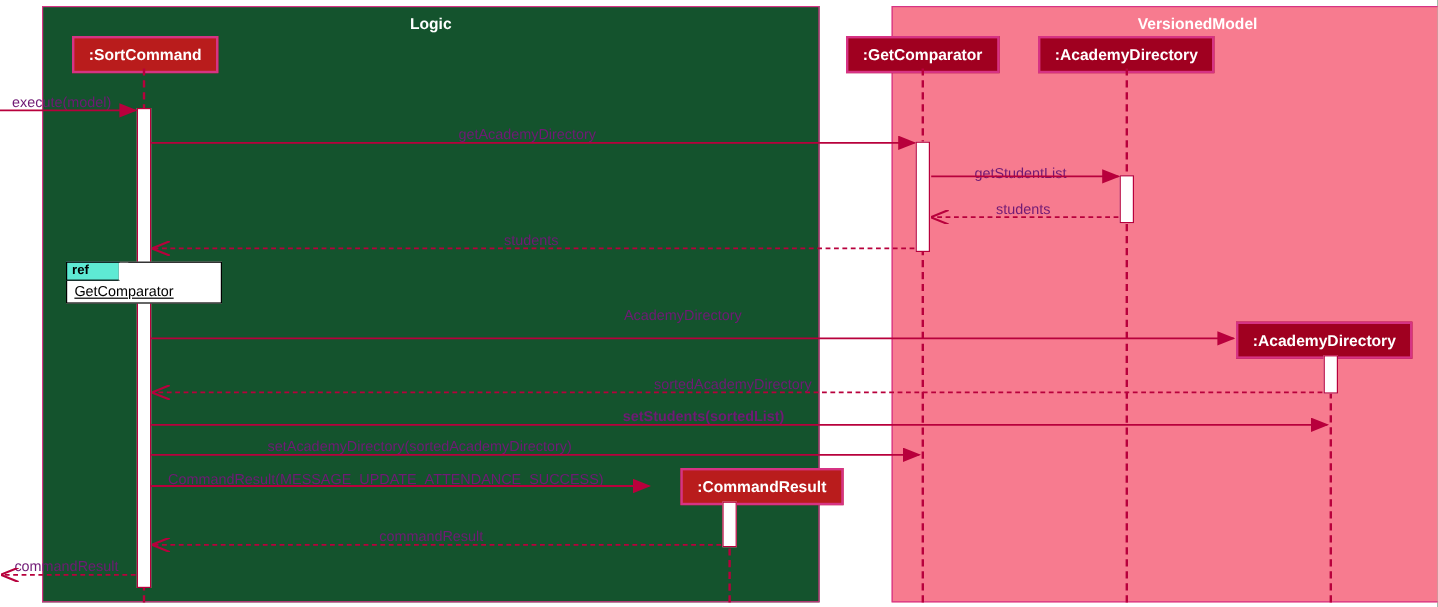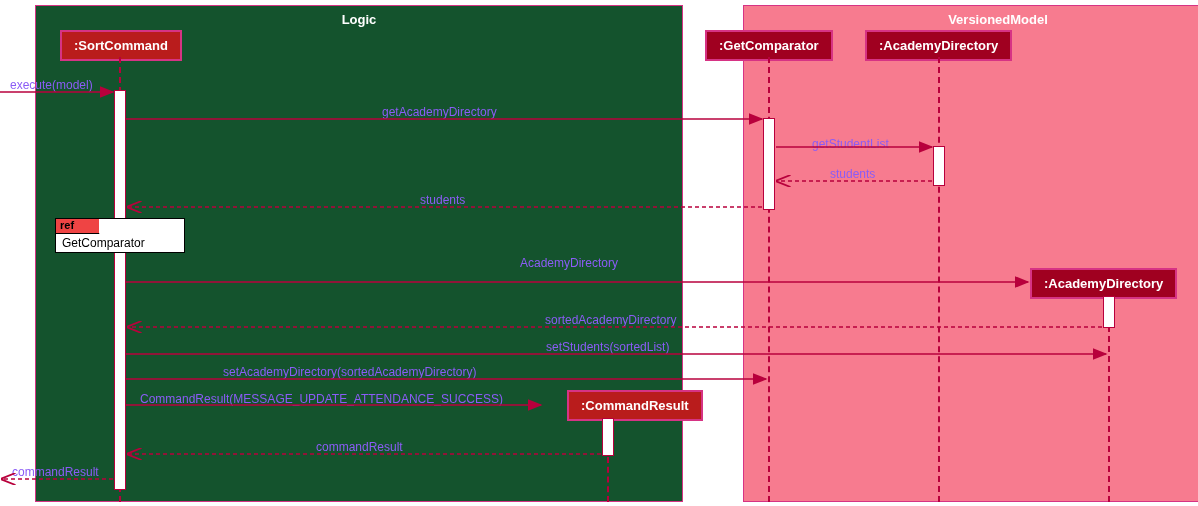--- a/index.html
+++ b/index.html
@@ -10,26 +10,26 @@
   .region-versioned { left: 707px; top: 5px; width: 510px; height: 497px; background: #f77b8f; margin-left: 36px; }
   .region-title { position: absolute; top: 6px; left: 50%; transform: translateX(-50%); font-size: 13px; font-weight: bold; color: #fff; }
   
   .participant { position: absolute; padding: 6px 12px; font-size: 13px; font-weight: bold; color: #fff; background: #a00020; border: 2px solid #d63384; text-align: center; }
   .participant.blue { background: #b91c1c; }
   
   .lifeline { position: absolute; width: 0; border-left: 2px dashed #b8003c; }
   
   .activation { position: absolute; width: 12px; background: #fff; border: 1px solid #b8003c; }
   
-  .msg-label { position: absolute; font-size: 12px; color: #8b5cf6; white-space: nowrap; }
+  .msg-label { position: absolute; font-size: 12px; color: #701a75; white-space: nowrap; }
   
   .ref-box { position: absolute; left: 55px; top: 218px; width: 130px; height: 35px; background: #fff; border: 1px solid #000; }
-  .ref-tab { position: absolute; left: -1px; top: -1px; width: 45px; height: 16px; background: #ef4444; border: 1px solid #000; font-size: 11px; font-weight: bold; padding: 0 4px; }
+  .ref-tab { position: absolute; left: -1px; top: -1px; width: 45px; height: 16px; background: #5eead4; border: 1px solid #000; font-size: 11px; font-weight: bold; padding: 0 4px; }
   .ref-tab::after { content: ""; position: absolute; right: -8px; top: 0; width: 0; height: 0; border-top: 16px solid #fff; border-right: 8px solid transparent; }
-  .ref-text { position: absolute; left: 6px; top: 17px; font-size: 12px; }
+  .ref-text { position: absolute; left: 6px; top: 17px; font-size: 12px; text-decoration: underline; }
   
   svg.arrows { position: absolute; left: 0; top: 0; width: 1198px; height: 506px; pointer-events: none; }
 </style>
 </head>
 <body>
 
 <div class="region region-logic">
   <div class="region-title">Logic</div>
 </div>
 <div class="region region-versioned">
@@ -59,21 +59,21 @@
   <div class="ref-text">GetComparator</div>
 </div>
 
 <div class="msg-label" style="left:10px; top:78px;">execute(model)</div>
 <div class="msg-label" style="left:382px; top:105px;">getAcademyDirectory</div>
 <div class="msg-label" style="left:812px; top:137px;">getStudentList</div>
 <div class="msg-label" style="left:830px; top:167px;">students</div>
 <div class="msg-label" style="left:420px; top:193px;">students</div>
 <div class="msg-label" style="left:520px; top:256px;text-align:center;">AcademyDirectory</div>
 <div class="msg-label" style="left:545px; top:313px;">sortedAcademyDirectory</div>
-<div class="msg-label" style="left:546px; top:340px;">setStudents(sortedList)</div>
+<div class="msg-label" style="left:519px; top:340px;font-weight:bold;">setStudents(sortedList)</div>
 <div class="msg-label" style="left:195px; top:365px;margin-left:28px;">setAcademyDirectory(sortedAcademyDirectory)</div>
 <div class="msg-label" style="left:140px; top:392px;">CommandResult(MESSAGE_UPDATE_ATTENDANCE_SUCCESS)</div>
 <div class="msg-label" style="left:316px; top:440px;">commandResult</div>
 <div class="msg-label" style="left:12px; top:465px;">commandResult</div>
 
 <svg class="arrows">
   <defs>
     <marker id="solid-arrow" markerWidth="10" markerHeight="8" refX="9" refY="4" orient="auto">
       <path d="M0,0 L10,4 L0,8 Z" fill="#b8003c"></path>
     </marker>

